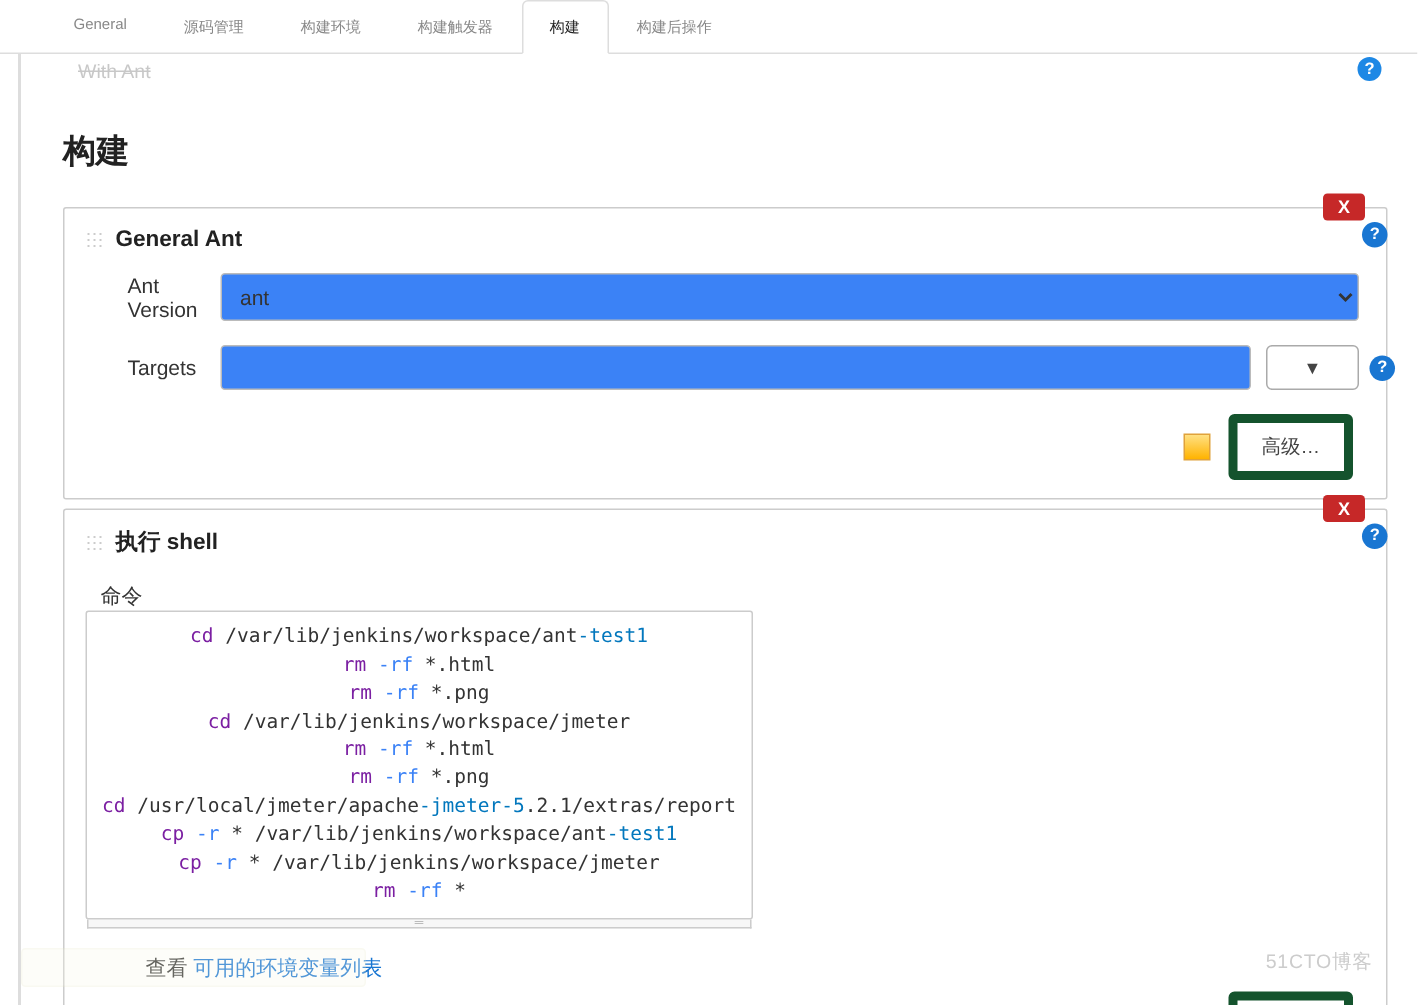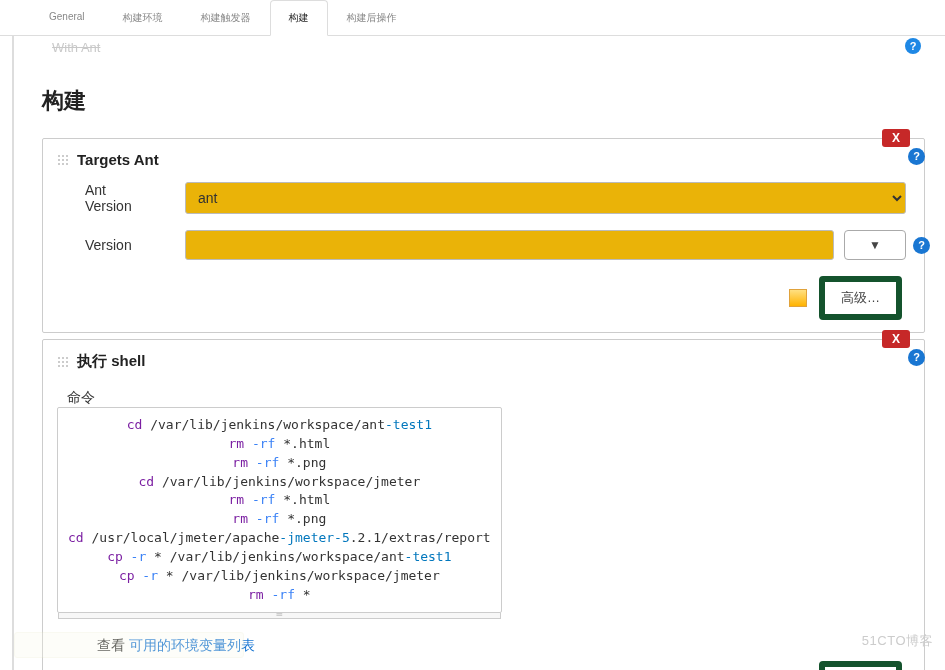--- a/index.html
+++ b/index.html
@@ -116,23 +116,22 @@
       font-size: 14px;
       padding-left: 28px;
     }
     .form-label.shell-label { width: 50px; padding-left: 10px; padding-top: 4px; align-self: flex-start; }
     .select-input, .text-input {
       flex: 1;
       padding: 6px 8px;
       border: 1px solid #bbb;
       border-radius: 3px;
       font-size: 14px;
-      background: #eab308;
-      color: #333;
-      margin-left: 38px;
+      background: #3b82f6;
+      color: #333;
     }
     .select-input { appearance: auto; }
     .text-input { height: 30px; }
     .help-icon {
       width: 17px; height: 17px;
       border-radius: 50%;
       background: #1976d2;
       color: #fff;
       font-weight: 700;
       font-size: 11px;
@@ -220,70 +219,71 @@
       position: absolute;
       bottom: 12px; left: 14px;
       width: 230px; height: 26px;
       border: 1px solid #e8e8c8;
       border-radius: 3px;
       background: #fafae8;
       opacity: .25;
     }
     .watermark {
       position: absolute;
-      right: 12px;
+      right: 30px;
       bottom: 20px;
       color: #ccc;
       font-size: 13px;
       letter-spacing: .5px;
       margin-top: 41px;
     }
     .step-help-outer {
       position: absolute;
       right: 0;
       top: 10px;
     }
   </style>
 </head>
 <body>
 
 <div class="tabs">
   <div class="tab">General</div>
+  <div class="tab">源码管理</div>
   <div class="tab">构建环境</div>
   <div class="tab">构建触发器</div>
   <div class="tab active">构建</div>
   <div class="tab">构建后操作</div>
 </div>
 
 <div class="content-wrap">
 
   <div class="cut-row">
     <span style="text-decoration: line-through; opacity:.4;">With Ant</span>
     <span class="info-badge-top">?</span>
   </div>
 
   <h2 class="section-title">构建</h2>
 
   <div style="position:relative;">
     <div class="step-box">
       <div class="close-x">X</div>
       <div class="step-header">
         <span class="drag-icon"></span>
-        <span class="step-title">Targets Ant</span>
+        <span class="step-title">General Ant</span>
       </div>
 
       <div class="form-row">
         <div class="form-label">Ant Version</div>
         <select class="select-input">
           <option>ant</option>
         </select>
       </div>
 
       <div class="form-row">
-        <div class="form-label">Version</div>
+        <div class="form-label">Targets</div>
         <input class="text-input" type="text" value="" style="">
         <button class="expand-btn">▼</button>
         <span class="help-icon" style="right:-24px;">?</span>
       </div>
 
       <div class="advanced-row">
         <span class="note-icon"></span>
         <button class="adv-btn">高级…</button>
       </div>
     </div>

